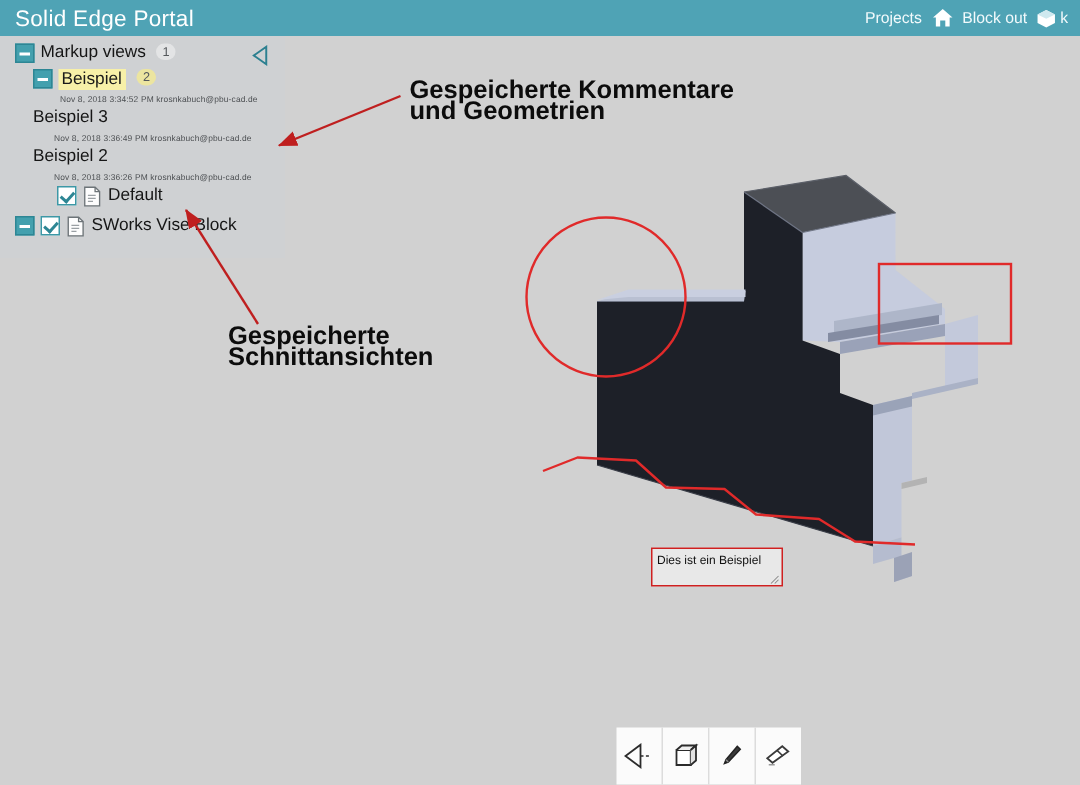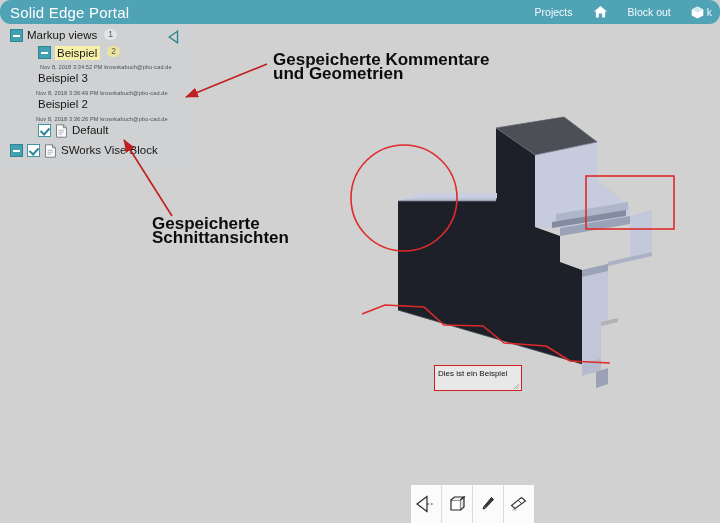--- a/index.html
+++ b/index.html
@@ -22,33 +22,32 @@
     position: absolute;
     top: 0; left: 0;
     width: 720px;
     height: 24px;
     background: #4fa3b5;
     display: flex;
     align-items: center;
     box-sizing: border-box;
     padding: 0 6px 0 10px;
     z-index: 40;
-    border-radius: 11px;
   }
   #app-title {
     color: #ffffff;
     font-size: 15px;
     letter-spacing: .2px;
     white-space: nowrap;
   }
   #header-nav {
     margin-left: auto;
     display: flex;
     align-items: center;
-    gap: 20px;
+    gap: 6px;
     padding-right: 2px;
   }
   .hdr-link {
     color: #f2fafc;
     font-size: 10.5px;
     white-space: nowrap;
     cursor: pointer;
   }
   .hdr-icon {
     display: inline-flex;
@@ -93,21 +92,21 @@
     color: #1c1c1c;
   }
   .tree-row {
     display: flex;
     align-items: flex-start;
     height: 17px;
     gap: 4px;
     white-space: nowrap;
   }
   .tree-row.indent1 { padding-left: 10px; }
-  .tree-row.indent2 { padding-left: 38px; }
+  .tree-row.indent2 { padding-left: 22px; }
   .tree-row.indent-sub { padding-left: 38px; }
 
   .toggle-box {
     width: 13px; height: 13px;
     background: #43a0ae;
     border: 1px solid #2d8694;
     box-sizing: border-box;
     display: inline-flex;
     align-items: center;
     justify-content: center;

